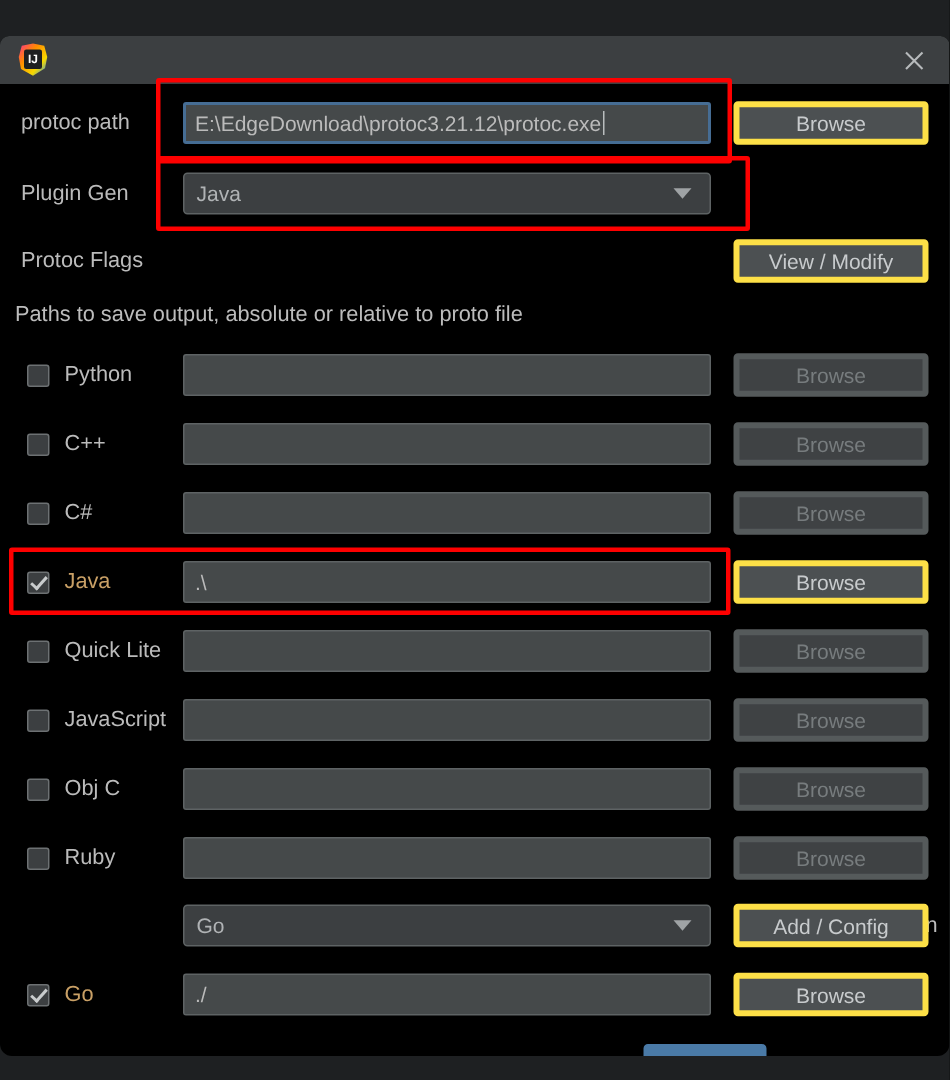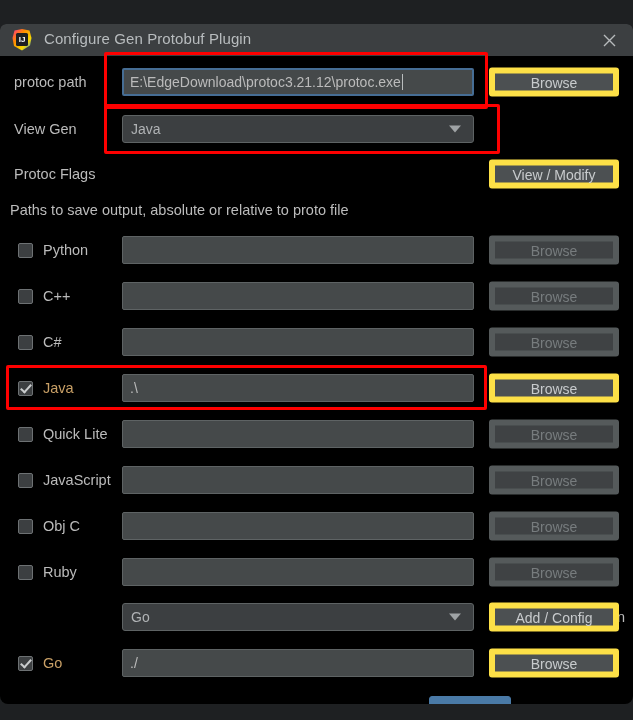--- a/index.html
+++ b/index.html
@@ -142,21 +142,21 @@
   }
 
   .btn {
     position: absolute;
     right: 14px;
     top: 50%;
     transform: translateY(-50%);
     width: 130px;
     height: 29px;
     background: #4c5052;
-    border: 6px solid #fde047;
+    border: 4px solid #fde047;
     border-radius: 3px;
     box-sizing: border-box;
     display: flex;
     align-items: center;
     justify-content: center;
     font-size: 14px;
     color: #c8cbcd;
     white-space: nowrap;
   }
   .btn.disabled {
@@ -281,39 +281,38 @@
             <stop offset="35%" stop-color="#ff8a00"></stop>
             <stop offset="70%" stop-color="#f7d900"></stop>
             <stop offset="100%" stop-color="#1a8cff"></stop>
           </linearGradient>
         </defs>
         <path d="M4.5 2.5 L12 1 L19.5 2.5 L21.5 10 L20 17.5 L12 22.5 L4 18 L2.5 10 Z" fill="url(#ijg)"></path>
         <rect x="6" y="5" width="12" height="13" rx="1.5" fill="#1d1f21"></rect>
         <text x="12" y="14.2" font-family="'Liberation Sans', sans-serif" font-size="8" font-weight="bold" fill="#ffffff" text-anchor="middle">IJ</text>
       </svg>
     </div>
-    <div id="title-text">Configure Gen Protobuf Plugin</div>
     <div id="close-btn">
       <svg width="15" height="15" viewBox="0 0 15 15">
         <path d="M2 2 L13 13 M13 2 L2 13" stroke="#b7babc" stroke-width="1.4" fill="none"></path>
       </svg>
     </div>
   </div>
 
   <div class="row" style="top:38px;">
     <div class="row-label">protoc path</div>
     <div class="field focused">
       <span>E:\EdgeDownload\protoc3.21.12\protoc.exe</span>
         <span class="caret"></span>
     </div>
     <div class="btn">Browse</div>
   </div>
 
   <div class="row" style="top:85px;">
-    <div class="row-label">View Gen</div>
+    <div class="row-label">Plugin Gen</div>
     <div class="combo">
       <span>Java</span>
       <span class="arrow"></span>
     </div>
   </div>
 
   <div class="row" style="top:130px;">
     <div class="row-label">Protoc Flags</div>
     <div class="btn">View / Modify</div>
   </div>

